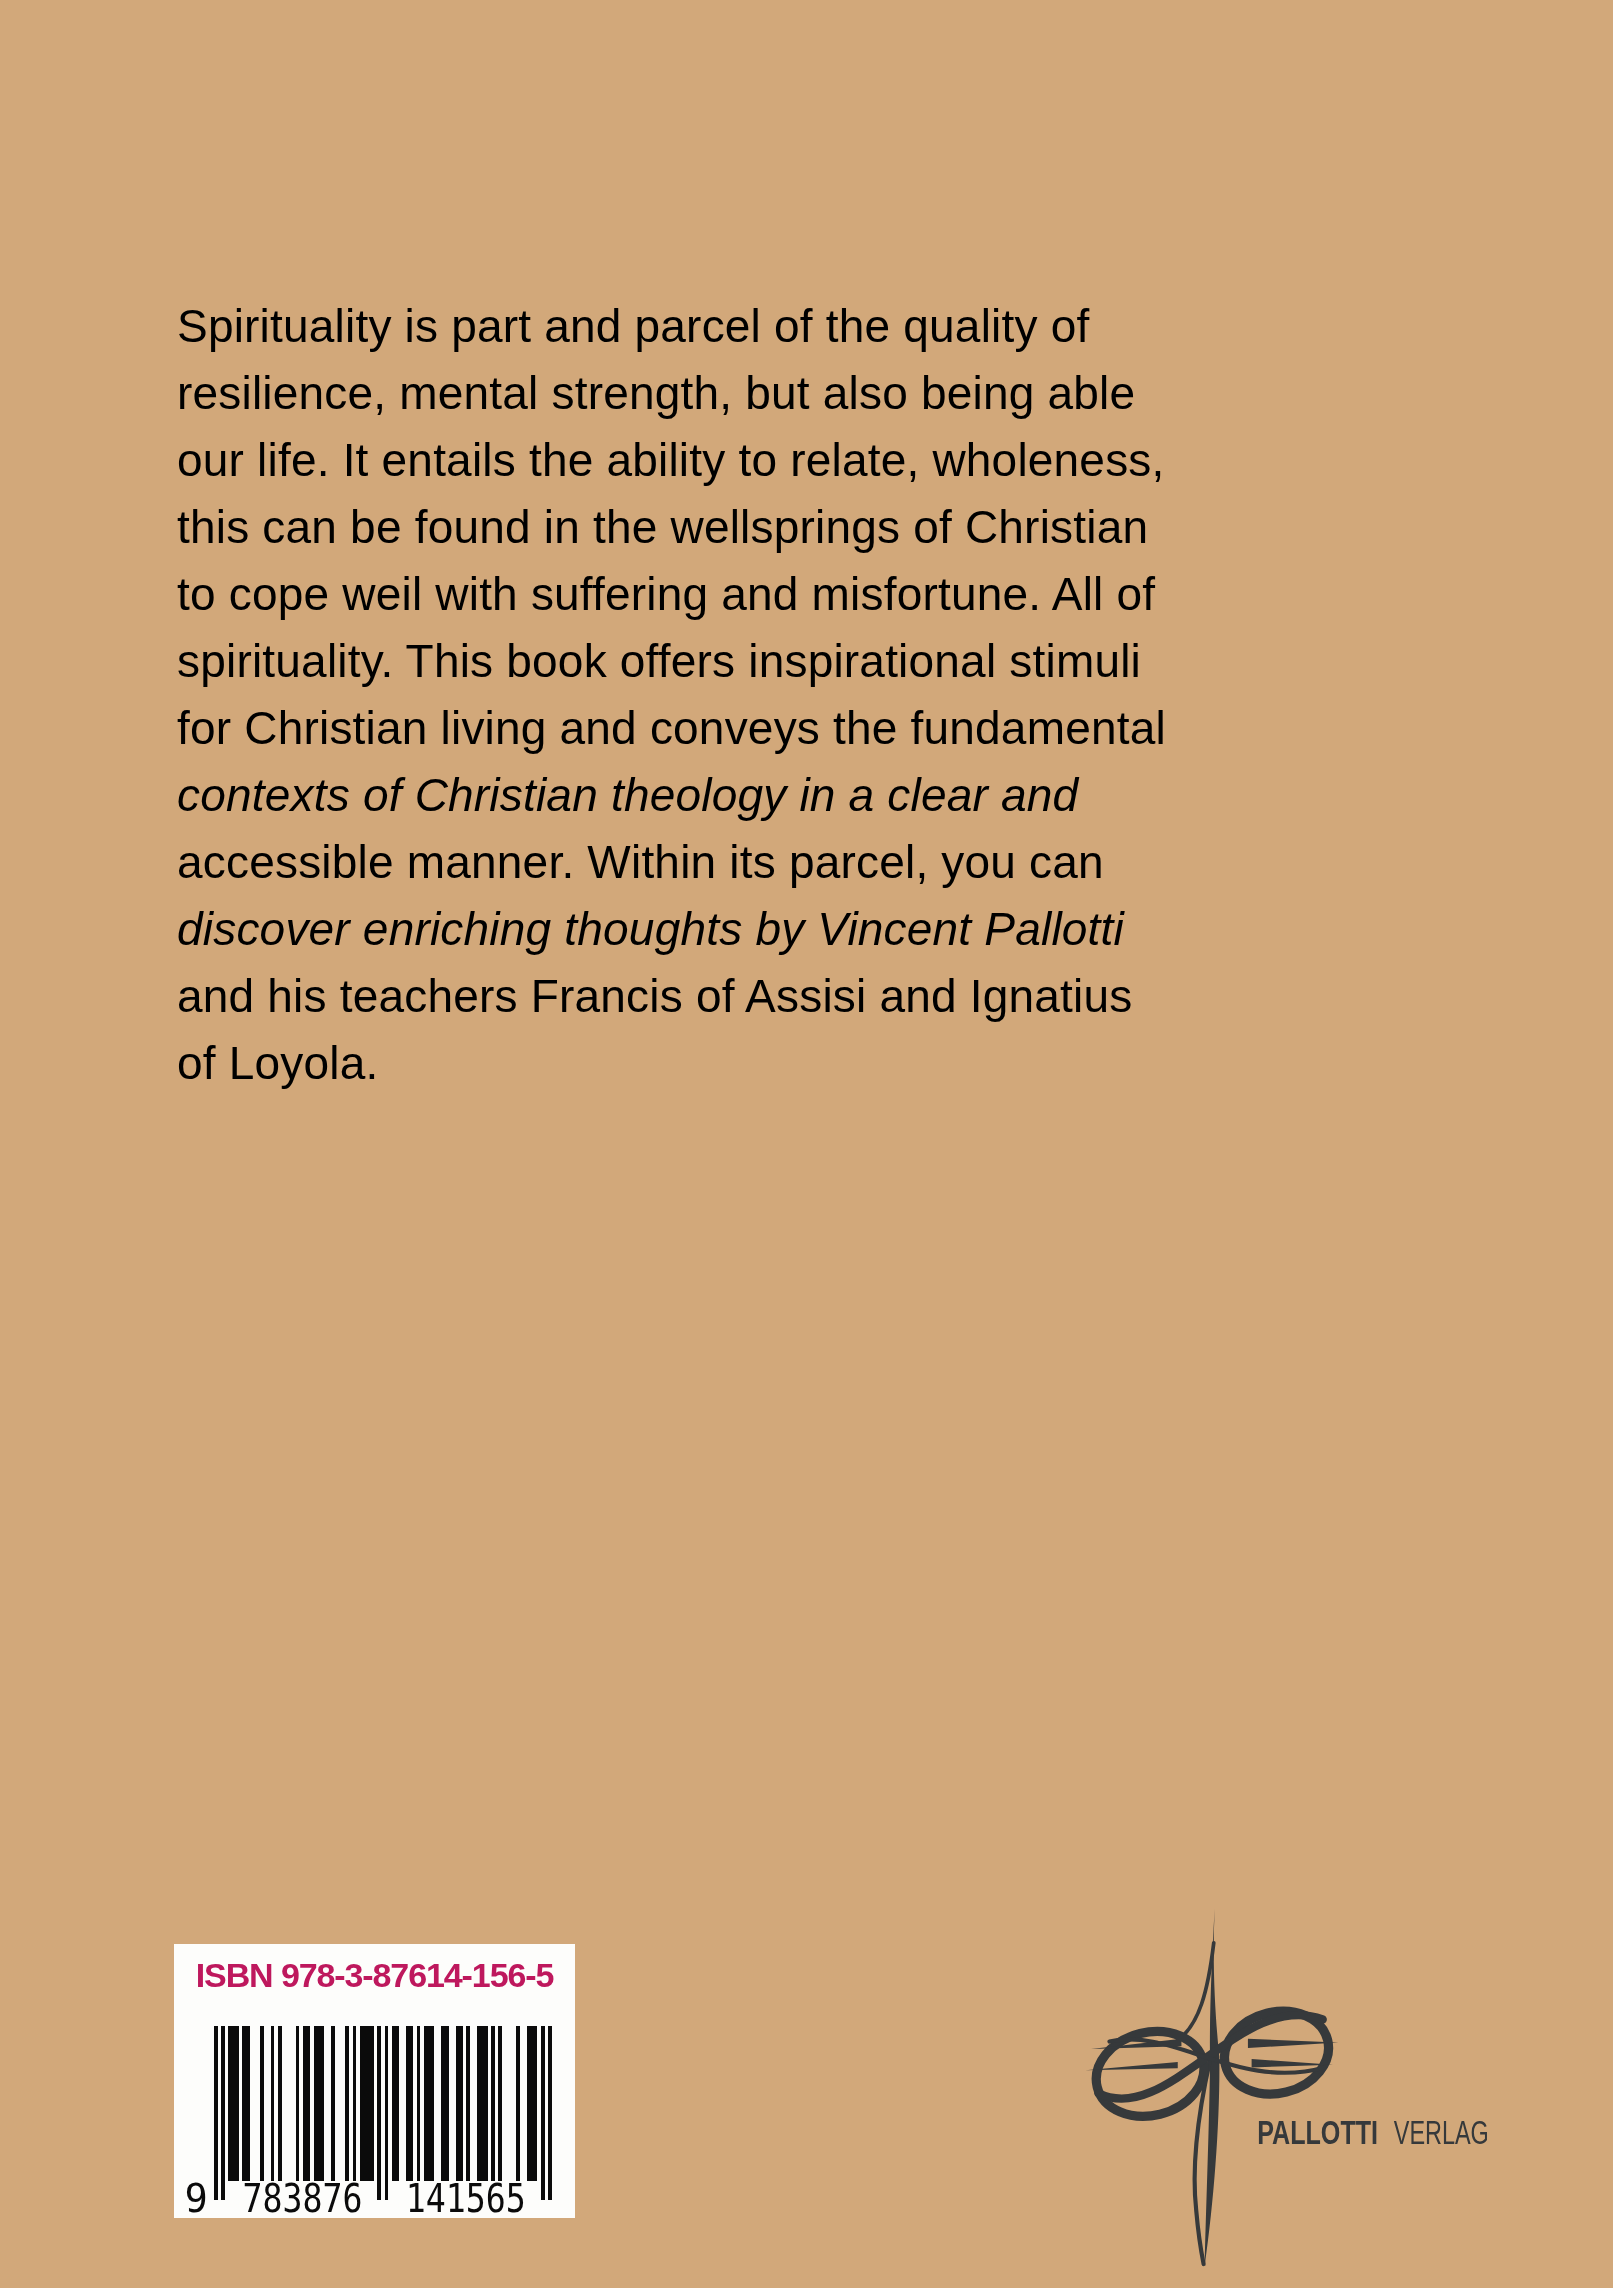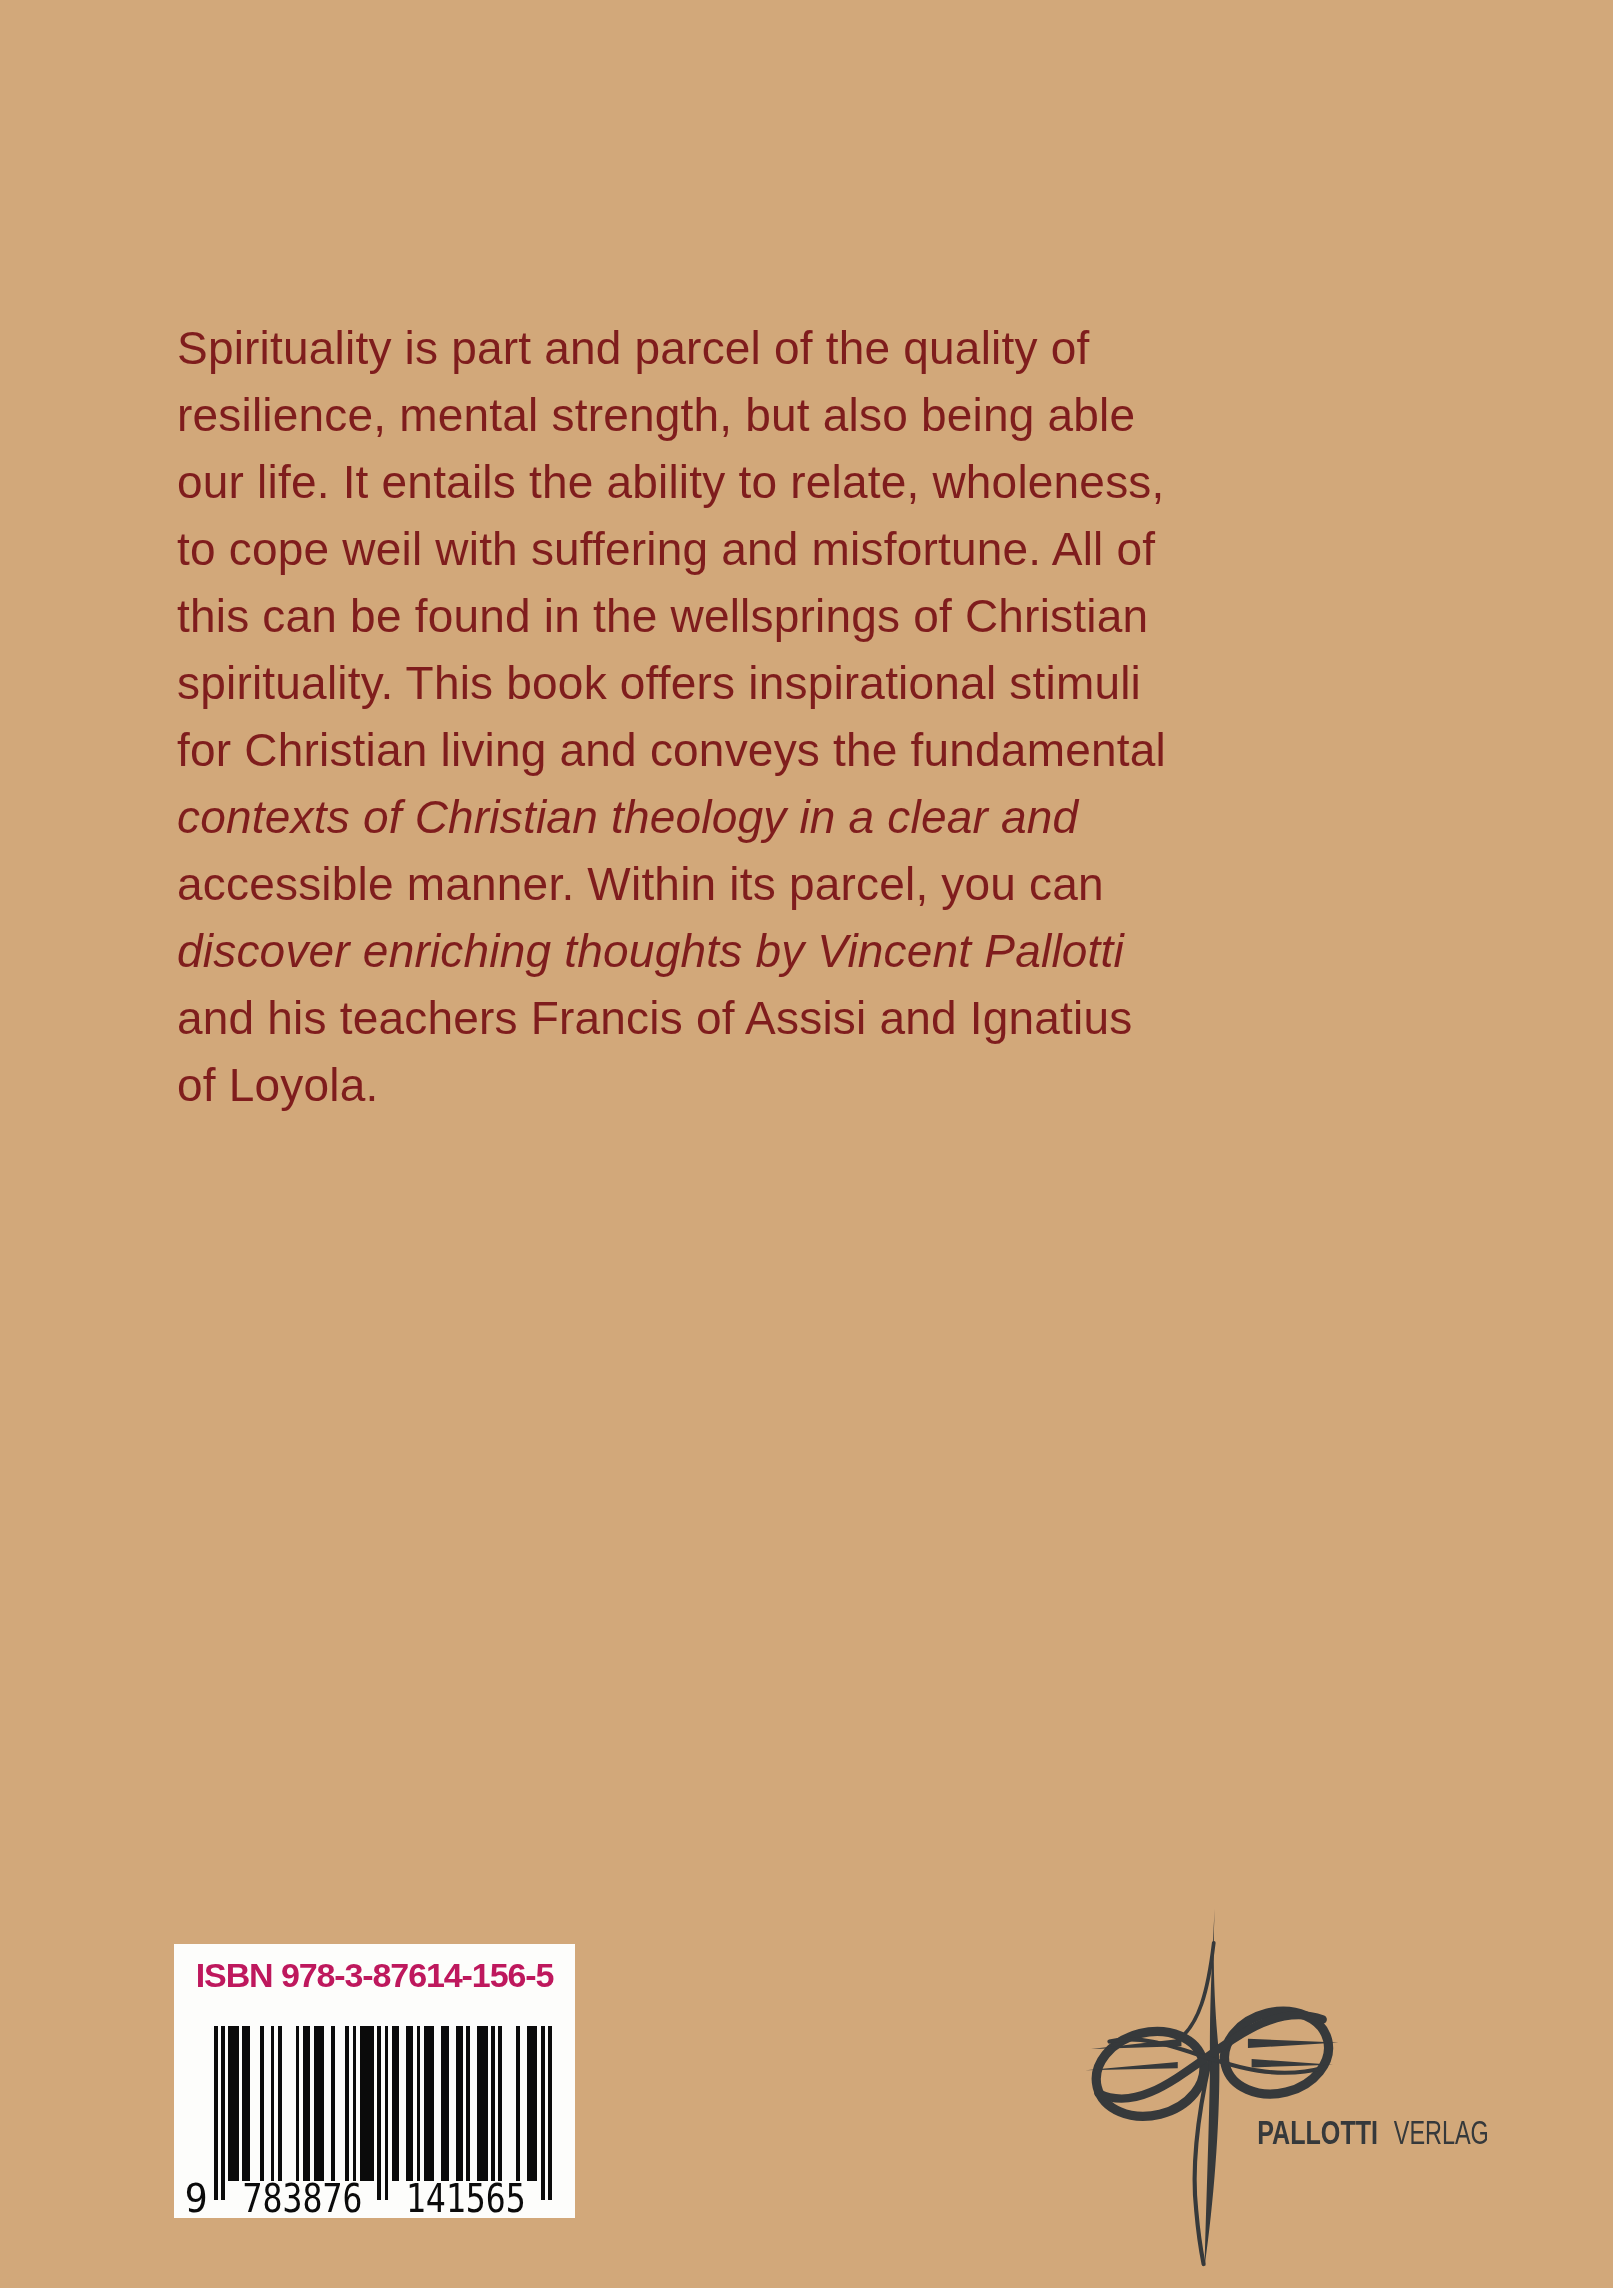--- a/index.html
+++ b/index.html
@@ -78,26 +78,26 @@
     font-family: "Liberation Sans", sans-serif;
     font-weight: normal;
     font-size: 35px;
   }
 </style>
 </head>
 <body>
 
 <div class="cover" style="background: rgb(210, 168, 122);">
 
-  <div class="blurb" style="color: #7f1d1d; margin-top: 22px;">
+  <div class="blurb" style="color: #000000;">
     <div class="blurb-line j" style="word-spacing: 0px;">Spirituality is part and parcel of the quality of</div>
     <div class="blurb-line j" style="word-spacing: 0px;">resilience, mental strength, but also being able</div>
     <div class="blurb-line j" style="word-spacing: 0px;">our life. It entails the ability to relate, wholeness,</div>
+    <div class="blurb-line j" style="word-spacing: 0px;">this can be found in the wellsprings of Christian</div>
     <div class="blurb-line j" style="word-spacing: 0px;">to cope weil with suffering and misfortune. All of</div>
-    <div class="blurb-line j" style="word-spacing: 0px;">this can be found in the wellsprings of Christian</div>
     <div class="blurb-line j" style="word-spacing: 0px;">spirituality. This book offers inspirational stimuli</div>
     <div class="blurb-line j" style="word-spacing: 0px;">for Christian living and conveys the fundamental</div>
     <div class="blurb-line j" style="word-spacing: 0px; font-style: italic;">contexts of Christian theology in a clear and</div>
     <div class="blurb-line j" style="word-spacing: 0px;">accessible manner. Within its parcel, you can</div>
     <div class="blurb-line j" style="word-spacing: 0px; font-style: italic;">discover enriching thoughts by Vincent Pallotti</div>
     <div class="blurb-line j" style="word-spacing: 0px;">and his teachers Francis of Assisi and Ignatius</div>
     <div class="blurb-line">of Loyola.</div>
   </div>
 
   <div class="isbn-panel" style="background: rgb(253, 253, 251);">

